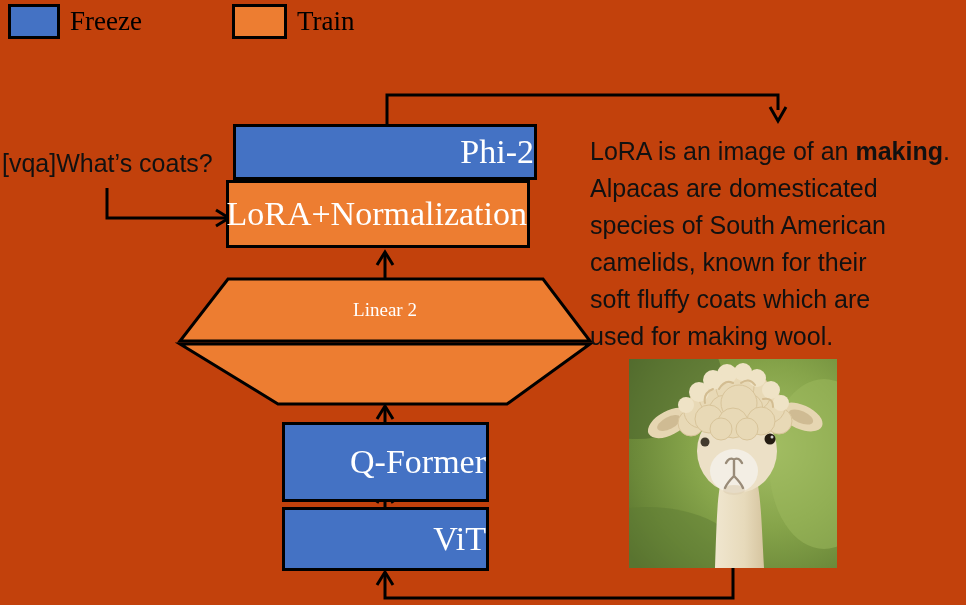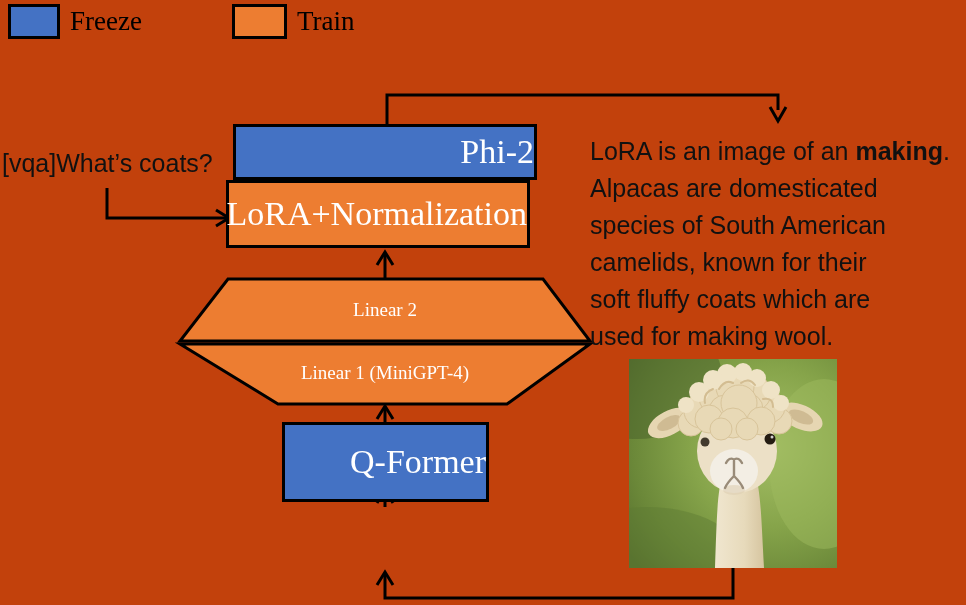--- a/index.html
+++ b/index.html
@@ -111,24 +111,26 @@
   </div>
 
   <div class="block blue" style="left:233px;top:124px;width:304px;height:56px;">
     <span>Phi-2</span>
   </div>
   <div class="block orange" style="left:226px;top:180px;width:304px;height:68px;">
     <span>LoRA+Normalization</span>
   </div>
 
   <div class="hexlabel" style="left:180px;top:279px;width:410px;height:62px;">Linear 2</div>
-  <div class="hexlabel" style="left:180px;top:342px;width:410px;height:62px;">Linear 1 (MiniGPT-4)</div>
 
   <div class="block blue" style="left:282px;top:422px;width:207px;height:80px;">
     <span>Q-Former</span>
+  </div>
+  <div class="block blue" style="left:282px;top:507px;width:207px;height:64px;">
+    <span>ViT</span>
   </div>
 
   <div class="prompt-text">[vqa]What’s coats?</div>
 
   <div class="output-text">
     <div><span>LoRA is an image of an </span><b>making</b><span>.</span></div>
     <div>Alpacas are domesticated</div>
     <div>species of South American</div>
     <div>camelids, known for their</div>
     <div>soft fluffy coats which are</div>

